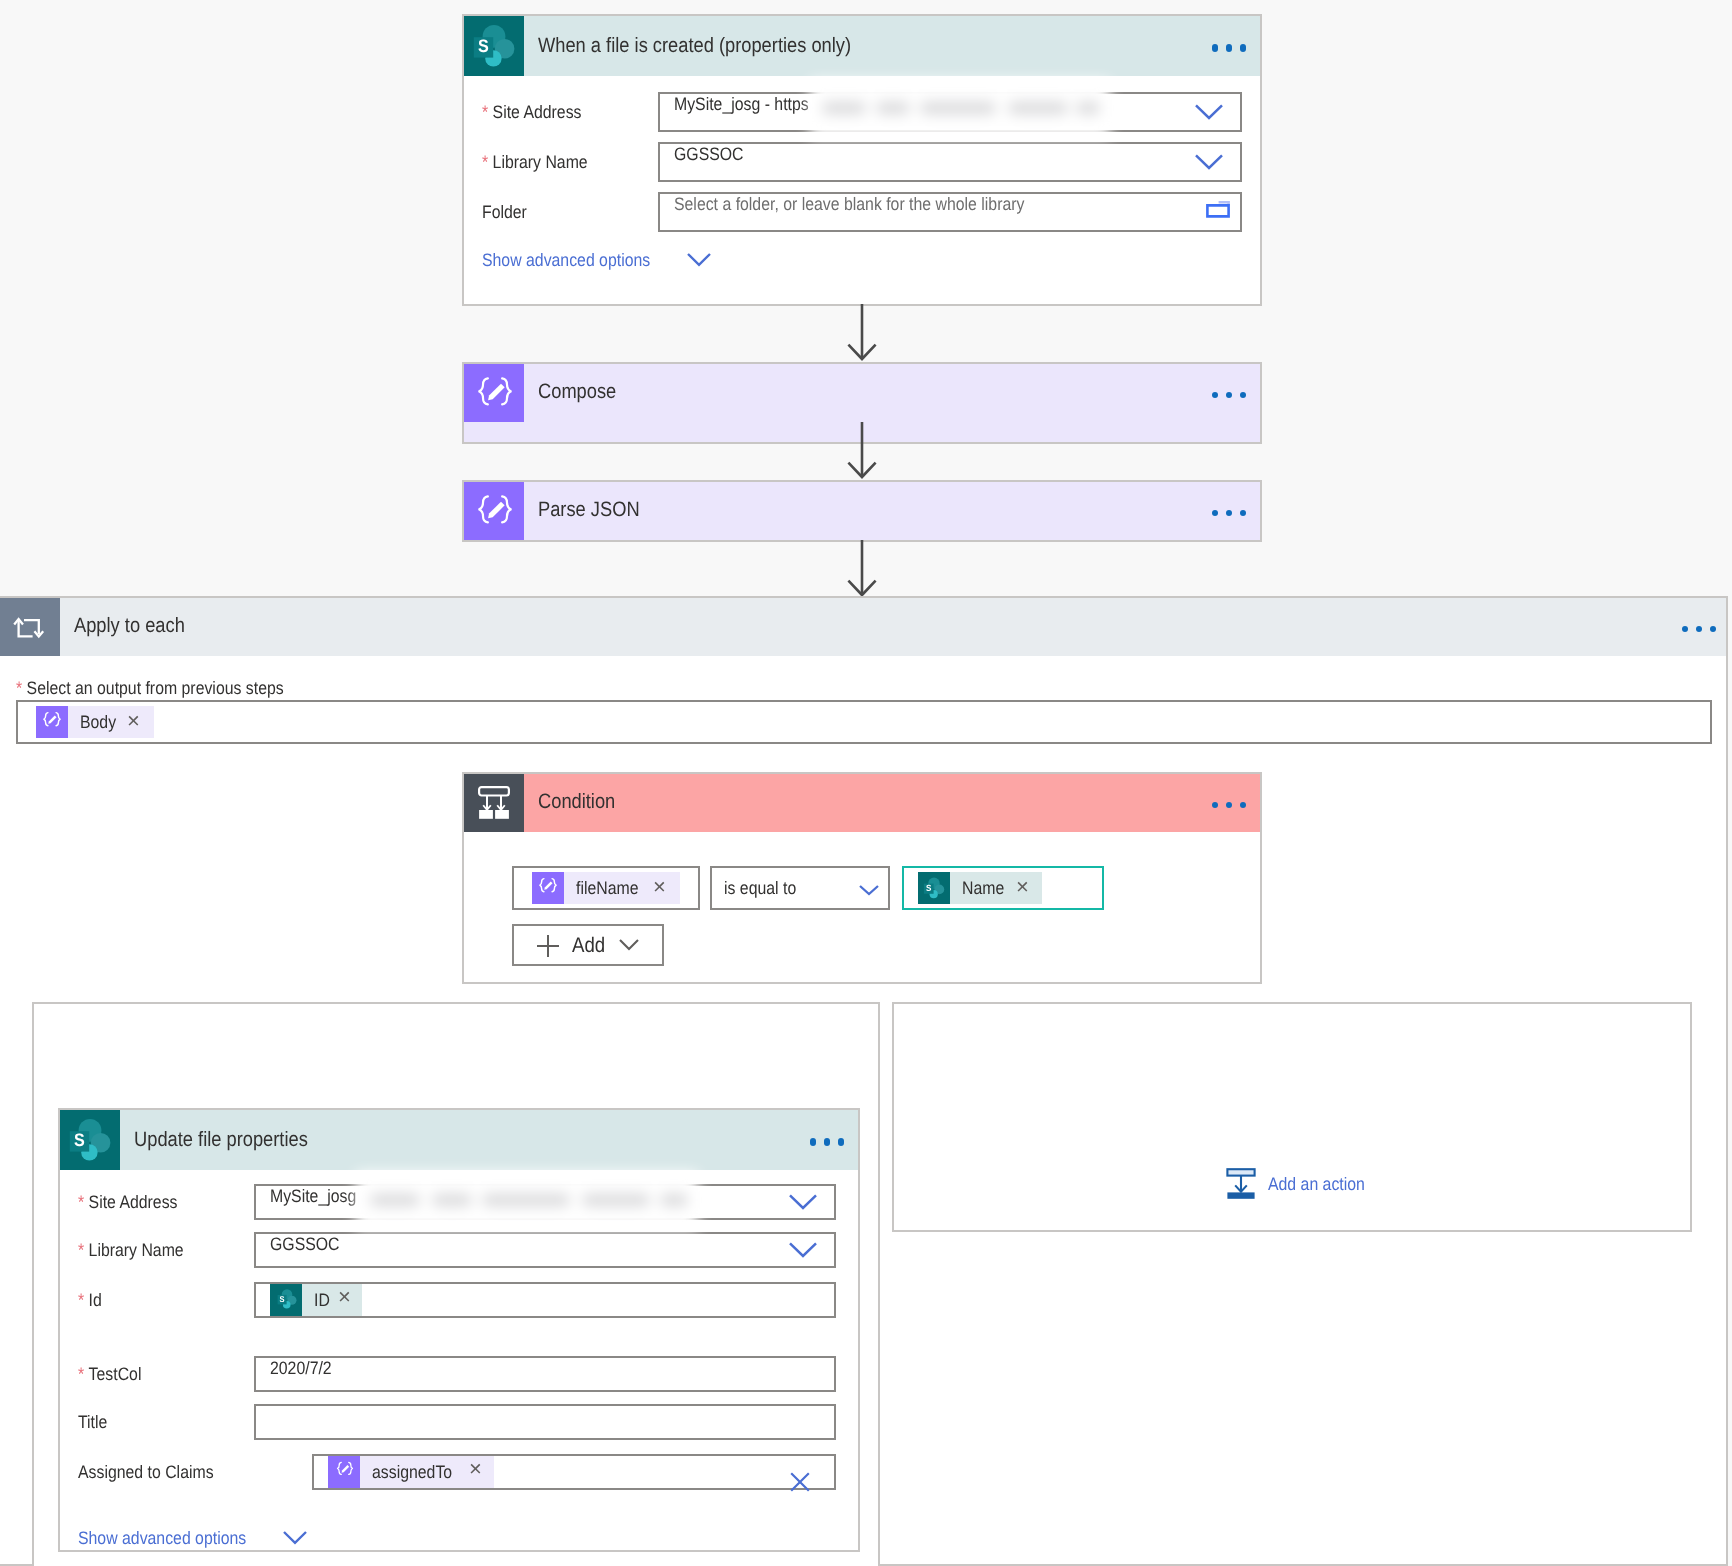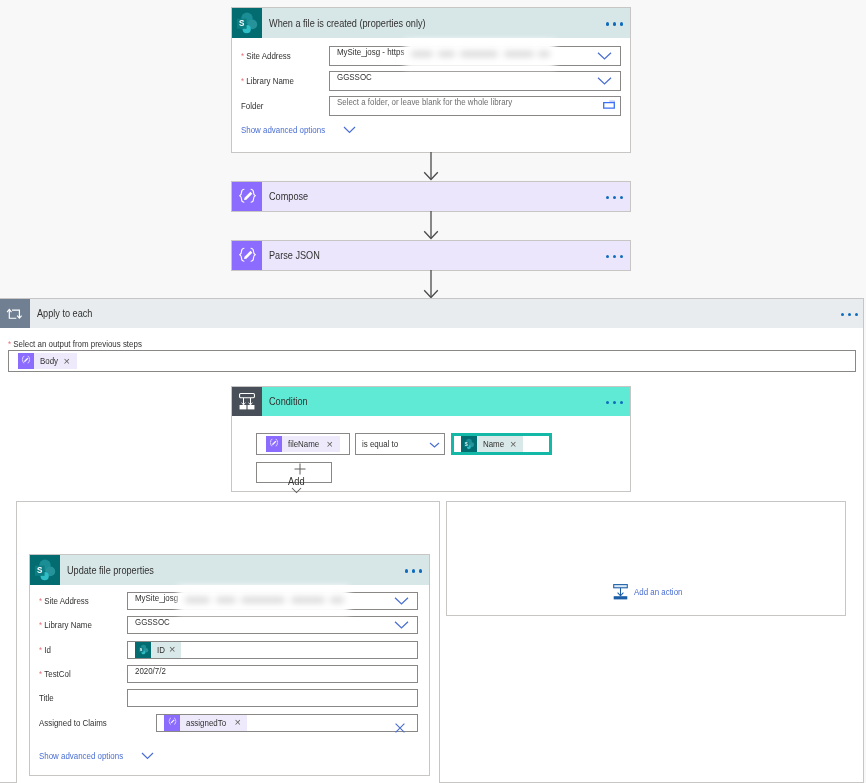--- a/index.html
+++ b/index.html
@@ -104,21 +104,21 @@
     <div class="smudge" style="left:55px;top:11px;width:38px;height:6px;"></div>
     <div class="smudge" style="left:99px;top:11px;width:30px;height:6px;"></div>
     <div class="smudge" style="left:133px;top:11px;width:12px;height:6px;"></div>
   </div>
 
   <svg class="abs" style="left:419px;top:152px;" width="24" height="30">
     <path d="M12 0 L12 27" stroke="#4A4A4A" stroke-width="1.3" fill="none"></path>
     <path d="M5.2 20.3 L12 27.5 L18.8 20.3" stroke="#4A4A4A" stroke-width="1.3" fill="none"></path>
   </svg>
 
-  <div class="card" style="left:231px;top:181px;width:400px;height:31px;background:#EBE6FC;">
+  <div class="card" style="left:231px;top:181px;width:400px;height:41px;background:#EBE6FC;">
     <div class="card-head" style="height:29px;">
       <div class="card-icon" style="background:#8C6CFF;height:29px;">
         <svg width="23" height="23" viewBox="0 0 20 20" aria-hidden="true" style="margin-top:3px">
           <path d="M6.9 1.9c-1.7.3-2.1 1.1-2.1 2.6 0 1.7-.3 2.4-1.6 3.0v.1c1.3.6 1.6 1.3 1.6 3.0 0 1.5.4 2.3 2.1 2.6" fill="none" stroke="#fff" stroke-width="0.95" stroke-linecap="round"></path>
           <path d="M13.1 1.9c1.7.3 2.1 1.1 2.1 2.6 0 1.7.3 2.4 1.6 3.0v.1c-1.3.6-1.6 1.3-1.6 3.0 0 1.5-.4 2.3-2.1 2.6" fill="none" stroke="#fff" stroke-width="0.95" stroke-linecap="round"></path>
           <path d="M12.6 4.2l1.6 1.6-5.2 5.2-2.0.4.4-2.0z" fill="#fff"></path>
         </svg>
       </div>
       <div class="card-title"><span class="t">Compose</span></div>
       <div class="ellipsis">
@@ -188,21 +188,21 @@
               <path d="M12.3 4.6l1.5 1.5-5 5-1.9.4.4-1.9z" fill="#fff"></path>
             </svg>
           </span>
           <span class="tk-tx"><span class="t">Body</span></span>
           <span class="tk-x">×</span>
         </span>
       </div>
     </div>
 
     <div class="card" style="left:231px;top:87px;width:400px;height:106px;">
-      <div class="card-head" style="height:29px;background:#5eead4;">
+      <div class="card-head" style="height:29px;background:#fca5a5;">
         <div class="card-icon" style="background:#484F58;height:29px;">
           <svg width="16" height="17" viewBox="0 0 16 17" aria-hidden="true">
             <rect x="0.55" y="0.55" width="14.9" height="4.2" rx="1.2" fill="none" stroke="#fff" stroke-width="1.1"></rect>
             <path d="M4.5 4.9 V11.6" stroke="#fff" stroke-width="1" fill="none"></path>
             <path d="M11.5 4.9 V11.6" stroke="#fff" stroke-width="1" fill="none"></path>
             <path d="M2.6 9.6 L4.5 11.9 L6.4 9.6" stroke="#fff" stroke-width="0.9" fill="none"></path>
             <path d="M9.6 9.6 L11.5 11.9 L13.4 9.6" stroke="#fff" stroke-width="0.9" fill="none"></path>
             <rect x="0.55" y="12.0" width="6.9" height="4.4" fill="#fff"></rect>
             <rect x="8.55" y="12.0" width="6.9" height="4.4" fill="#fff"></rect>
           </svg>
@@ -229,37 +229,37 @@
         </span>
       </div>
 
       <div class="abs" style="left:123px;top:46px;height:22px;width:90px;border:1px solid #8a8886;box-sizing:border-box;display:flex;align-items:center;">
         <span style="font-size:9px;color:#323130;padding-left:6px;"><span class="t">is equal to</span></span>
         <span class="chev" style="right:4px;margin-top:1px;"><svg width="11" height="6" viewBox="0 0 11 6">
               <path d="M1 1l4.5 4L10 1" stroke="#4a6ed3" stroke-width="1.15" fill="none"></path>
             </svg></span>
       </div>
 
-      <div class="abs" style="left:219px;top:46px;height:22px;width:101px;border:3px solid #14b8a6;box-sizing:border-box;display:flex;align-items:center;padding-left:7px;">
+      <div class="abs" style="left:219px;top:46px;height:22px;width:101px;border:1px solid #14b8a6;box-sizing:border-box;display:flex;align-items:center;padding-left:7px;">
         <span class="token" style="background:#D9E8E8;">
           <span class="tk-ic" style="background:#036C70;">
             <svg width="14" height="14" viewBox="0 0 28 28" aria-hidden="true">
               <circle cx="14.0" cy="9.2" r="5.7" fill="#1A8E94"></circle>
               <circle cx="19.3" cy="15.4" r="4.9" fill="#26939A"></circle>
               <circle cx="13.7" cy="20.2" r="4.1" fill="#2FBDC6"></circle>
               <rect x="3.9" y="9.6" width="9.7" height="10.2" fill="#0B7D83"></rect>
               <text x="8.75" y="17.2" font-family="Liberation Sans, sans-serif" font-size="9" font-weight="bold" fill="#ffffff" text-anchor="middle" textLength="5.4" lengthAdjust="spacingAndGlyphs">S</text>
             </svg>
           </span>
           <span class="tk-tx"><span class="t">Name</span></span>
           <span class="tk-x">×</span>
         </span>
       </div>
 
-      <div class="abs" style="left:24px;top:75px;width:76px;height:21px;border:1px solid #8a8886;box-sizing:border-box;display:flex;align-items:center;flex-direction:column;">
+      <div class="abs" style="left:24px;top:75px;width:76px;height:21px;border:1px solid #8a8886;box-sizing:border-box;display:flex;align-items:center;">
         <span style="padding-left:11px;line-height:0;"><svg width="12" height="12" viewBox="0 0 12 12">
               <path d="M6 0.5V11.5M0.5 6H11.5" stroke="#605e5c" stroke-width="1"></path>
             </svg></span>
         <span style="font-size:10.6px;color:#323130;padding-left:6px;"><span class="t">Add</span></span>
         <span style="padding-left:4px;line-height:0;"><svg width="11" height="7" viewBox="0 0 11 7">
               <path d="M1 1l4.5 4.5L10 1" stroke="#605e5c" stroke-width="1.05" fill="none"></path>
             </svg></span>
       </div>
     </div>
 
@@ -314,21 +314,21 @@
                     <circle cx="13.7" cy="20.2" r="4.1" fill="#2FBDC6"></circle>
                     <rect x="3.9" y="9.6" width="9.7" height="10.2" fill="#0B7D83"></rect>
                     <text x="8.75" y="17.2" font-family="Liberation Sans, sans-serif" font-size="9" font-weight="bold" fill="#ffffff" text-anchor="middle" textLength="5.4" lengthAdjust="spacingAndGlyphs">S</text>
                   </svg>
                 </span>
                 <span class="tk-tx" style="padding:0 0 0 6px;"><span class="t">ID</span></span>
                 <span class="tk-x" style="padding:0 6px 0 3px;">×</span>
               </span>
             </div>
           </div>
-          <div class="frow" style="height:24.3px;">
+          <div class="frow" style="height:24.3px;margin-top:13px;">
             <div class="flabel"><span class="t"><span class="req">*</span><span>TestCol</span></span></div>
             <div class="finput" style="height:18px;">
               <span class="val"><span class="t">2020/7/2</span></span>
             </div>
           </div>
           <div class="frow" style="height:24.3px;">
             <div class="flabel"><span class="t">Title</span></div>
             <div class="finput" style="height:18px;">
               <span class="val"><span class="t"></span></span>
             </div>

